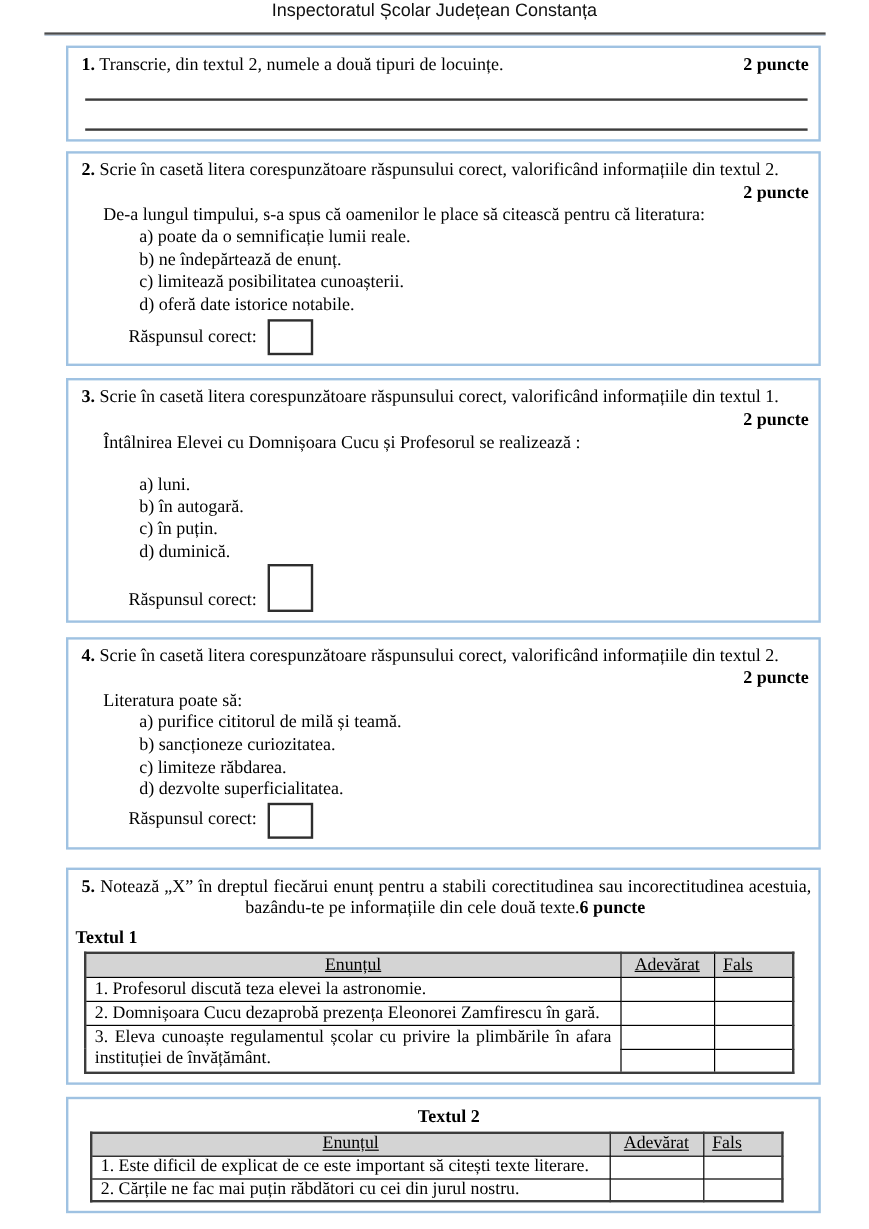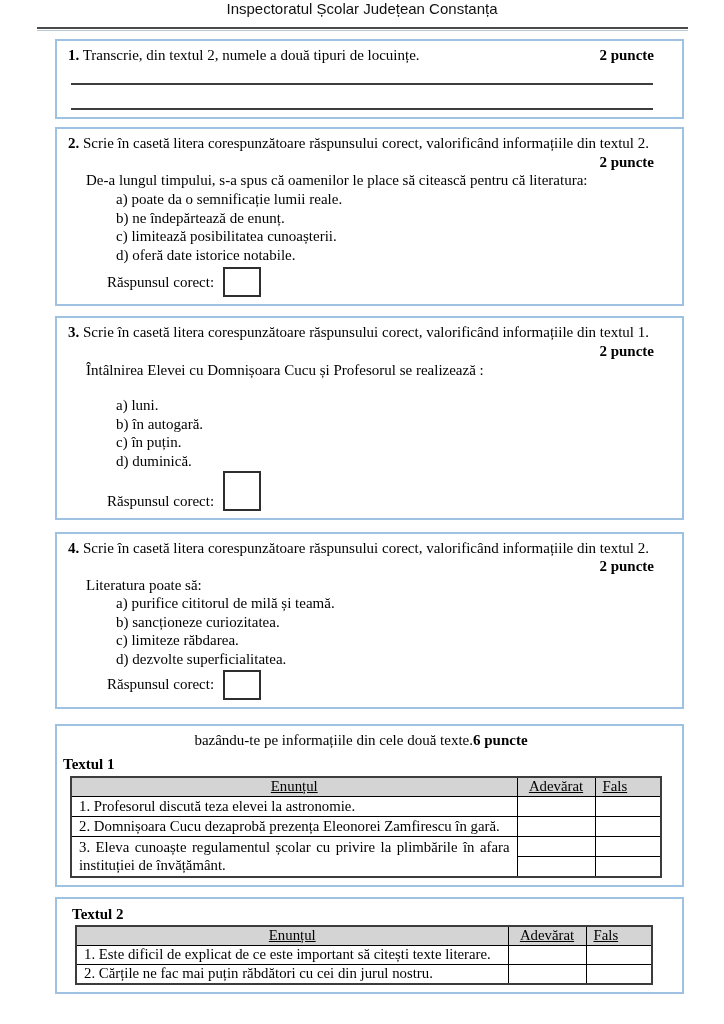--- a/index.html
+++ b/index.html
@@ -23,21 +23,21 @@
   }
   .rule {
     margin: 8px 36px 0 37px;
     height: 4px;
     border-top: 2px solid #4b4b4b;
     border-bottom: 1px solid #bccbdc;
   }
   .qbox {
     margin: 8px 40px 0 55px;
     border: 2px solid #9fc2e2;
-    padding: 5px 26px 7px 11px;
+    padding: 5px 6px 7px 11px;
     background: #fff;
   }
   .qbox.q3 { margin-top: 10px; }
   .qbox.q4 { margin-top: 12px; }
   .qbox.q5 { margin-top: 15px; }
   .qbox.t2box { margin-top: 10px; }
 
   .titleline { display: flex; justify-content: space-between; }
   .qnum { font-weight: bold; }
   .points { text-align: right; font-weight: bold; padding-right: 2px; white-space: nowrap; }
@@ -67,21 +67,21 @@
   }
   .q3 .answer-row { align-items: flex-end; margin-top: 0; }
   .q3 .answer-box { height: 40px; }
   .q4 .answer-row { margin-top: 1px; }
 
   .q5l1 { text-align: justify; text-align-last: justify; }
   .q5l2 { display: flex; justify-content: center; }
   .q5l2 .points { padding-right: 2px; }
 
   .tlabel { font-weight: bold; margin: 6px 0 2px -5px; }
-  .t2box .tlabel { margin: 1px 0 2px 4px; }
+  .t2box .tlabel { margin: 1px 0 2px 4px; text-align: center; }
 
   table {
     border-collapse: collapse;
     font-size: 14.8px;
     border: 2px solid #3c3c3c;
     table-layout: fixed;
   }
   .t1 { width: 592px; margin-left: 2px; }
   .t2 { width: 578px; margin-left: 7px; }
   td {
@@ -164,20 +164,21 @@
   <div class="opt">b) sancționeze curiozitatea.</div>
   <div class="opt">c) limiteze răbdarea.</div>
   <div class="opt">d) dezvolte superficialitatea.</div>
   <div class="answer-row">
     <span>Răspunsul corect:</span>
     <span class="answer-box"></span>
   </div>
 </section>
 
 <section class="qbox q5">
+  <div class="q5l1"><b class="qnum">5.</b> <span>Notează „X” în dreptul fiecărui enunț pentru a stabili corectitudinea sau incorectitudinea acestuia,</span></div>
   <div class="q5l2">
     <span>bazându-te pe informațiile din cele două texte.</span>
     <span class="points">6 puncte</span>
   </div>
   <div class="tlabel">Textul 1</div>
   <table class="t1">
     <colgroup>
         <col class="c-enun">
         <col class="c-adev">
         <col class="c-fals">

